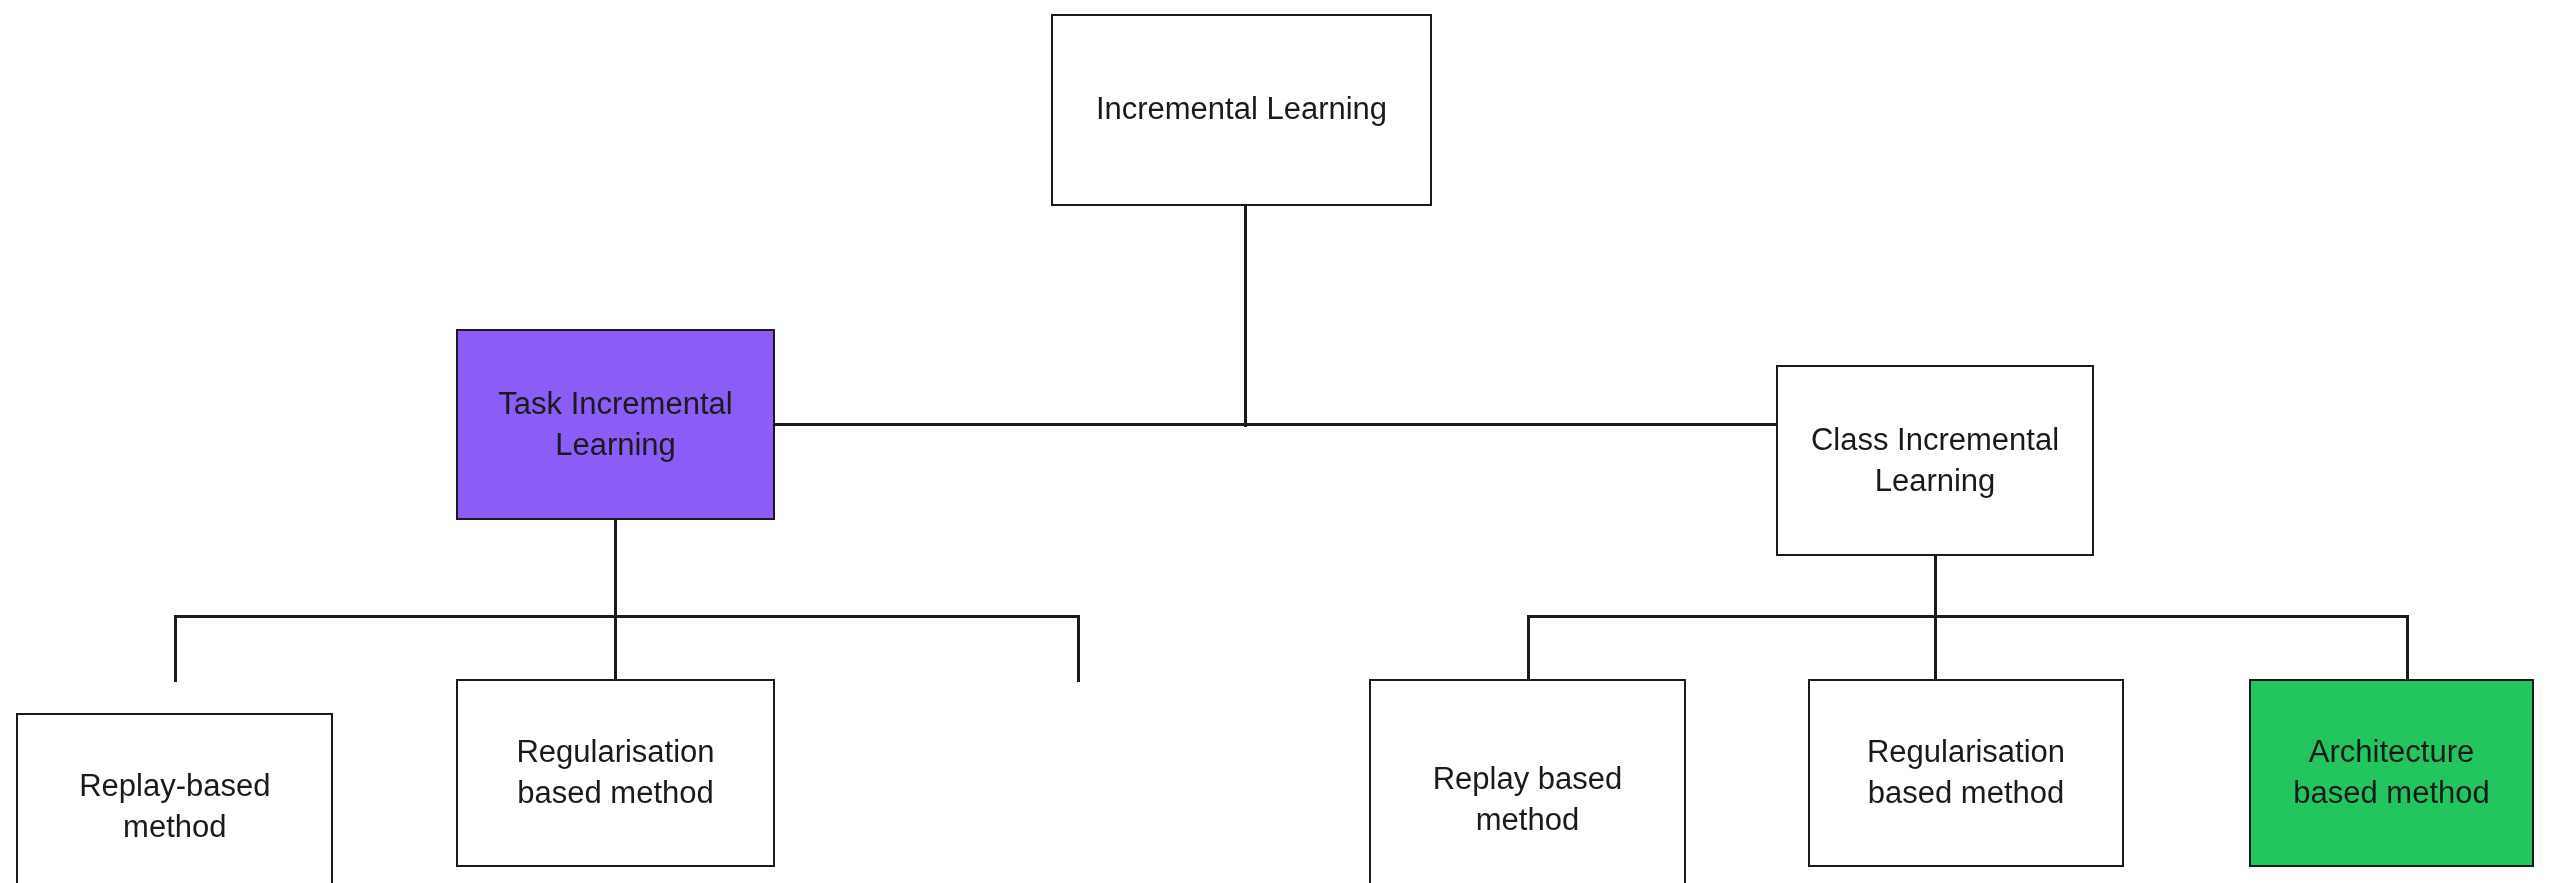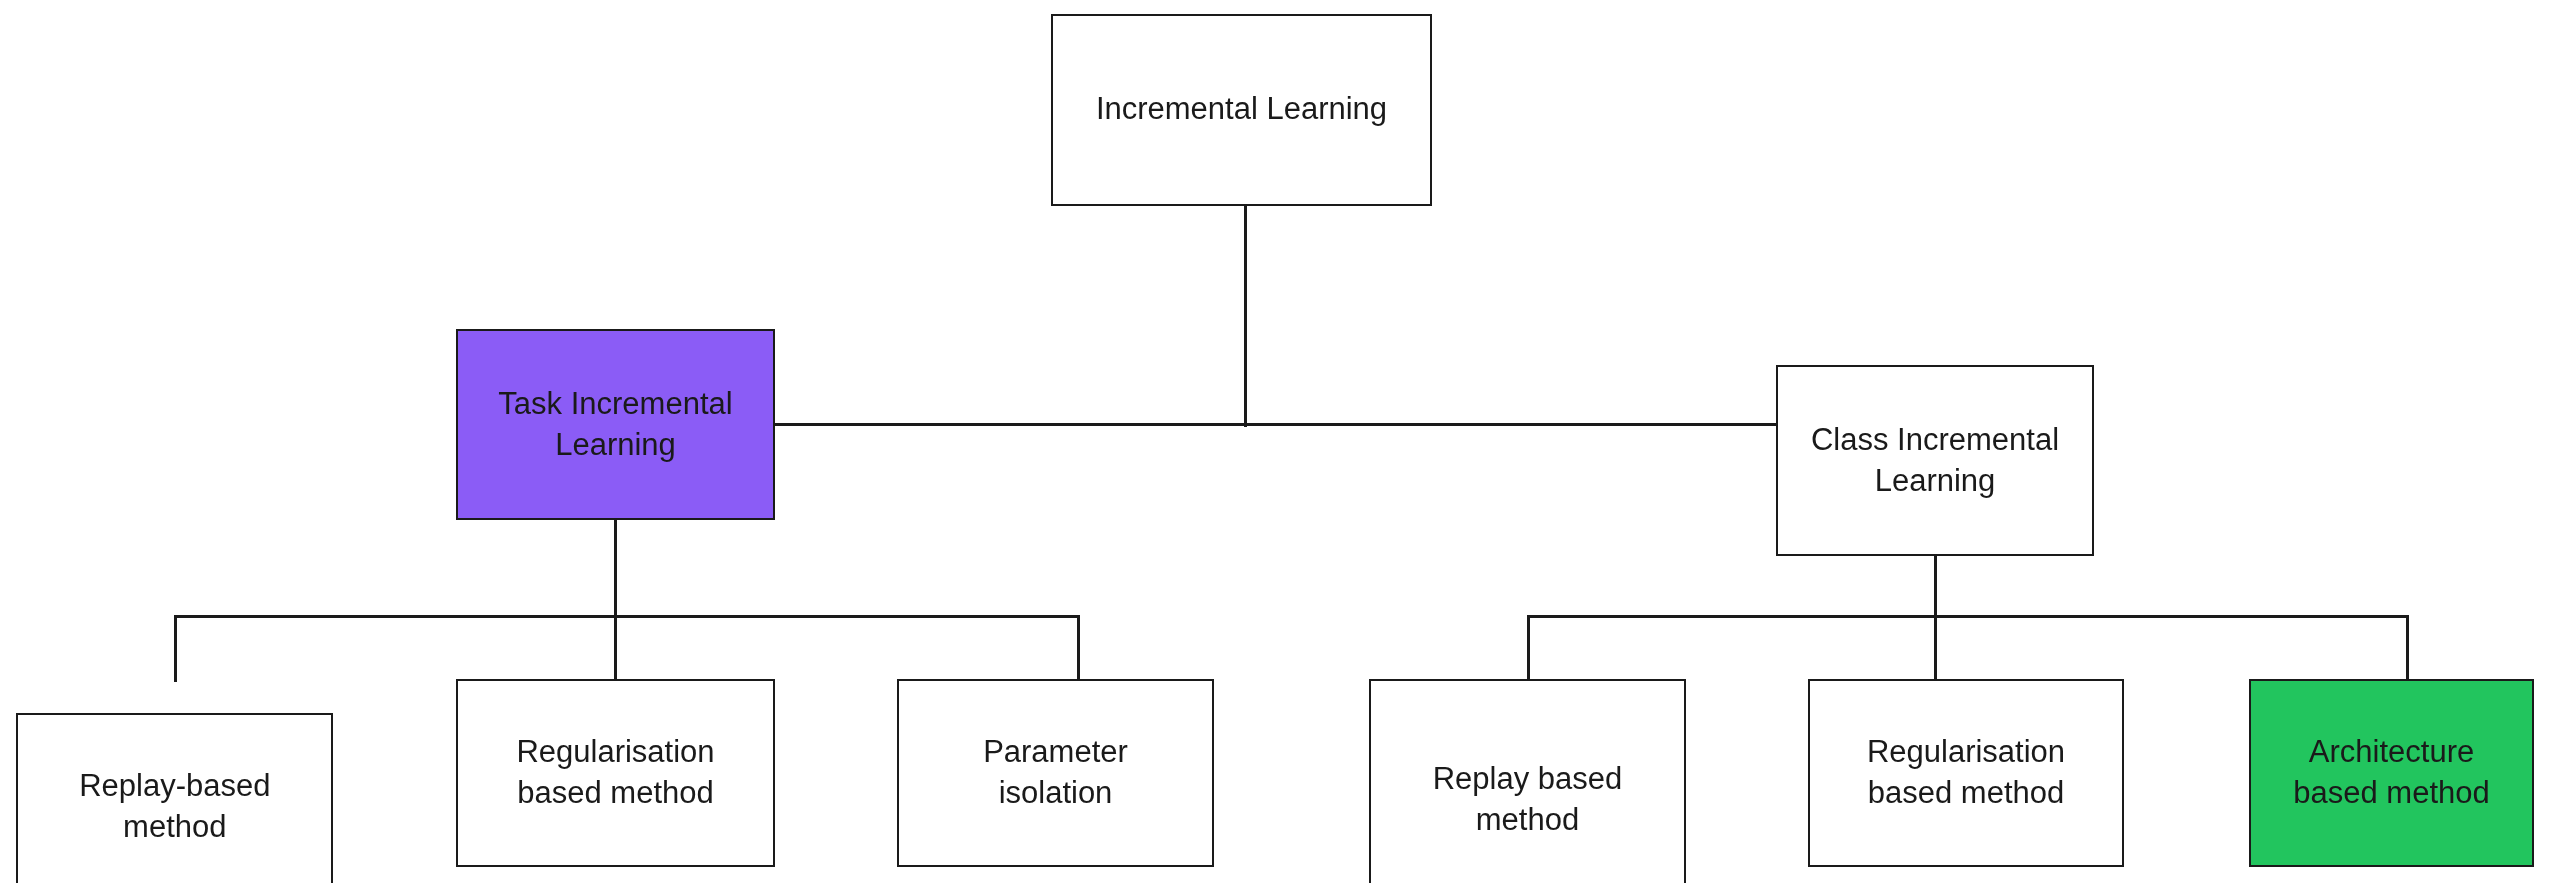--- a/index.html
+++ b/index.html
@@ -87,24 +87,20 @@
   <div class="node leaf-node" style="left: 16.3px; top: 713px; width: 317px; height: 188px; border-color: rgb(26, 26, 26); background: rgb(255, 255, 255); color: rgb(26, 26, 26);">
     <span class="node-label">Replay-based
 method</span>
   </div>
 
   <div class="node leaf-node" style="left: 456px; top: 679px; width: 319px; height: 188px; border-color: rgb(26, 26, 26); background: rgb(255, 255, 255); color: rgb(26, 26, 26);">
     <span class="node-label">Regularisation
 based method</span>
   </div>
 
-  <div class="node leaf-node" style="left: 897px; top: 679px; width: 317px; height: 188px; border-color: rgb(26, 26, 26); background: rgb(255, 255, 255); color: rgb(26, 26, 26);">
-    <span class="node-label">Parameter
-isolation</span>
-  </div>
 
   <div class="node leaf-node" style="left: 1369px; top: 679px; width: 317px; height: 242px; border-color: rgb(26, 26, 26); background: rgb(255, 255, 255); color: rgb(26, 26, 26);">
     <span class="node-label">Replay based
 method</span>
   </div>
 
   <div class="node leaf-node" style="left: 1808px; top: 679px; width: 316px; height: 188px; border-color: rgb(26, 26, 26); background: rgb(255, 255, 255); color: rgb(26, 26, 26);">
     <span class="node-label">Regularisation
 based method</span>
   </div>

